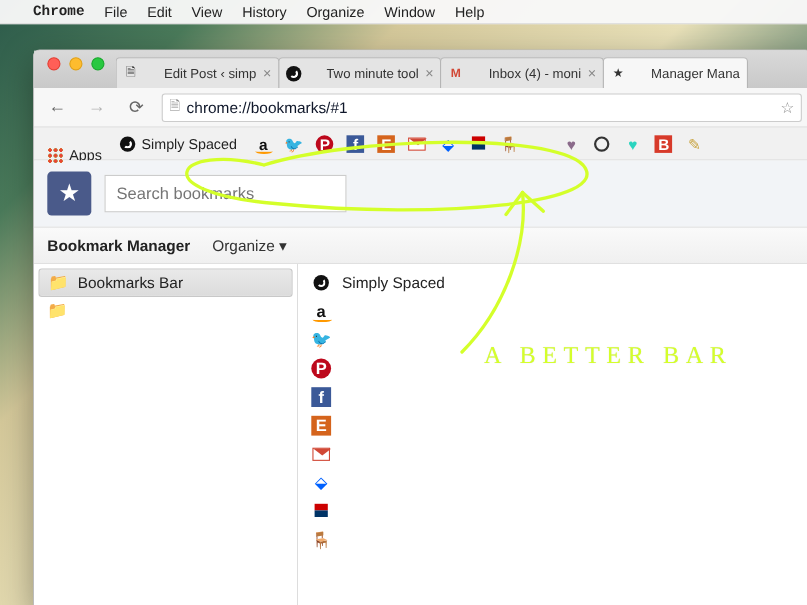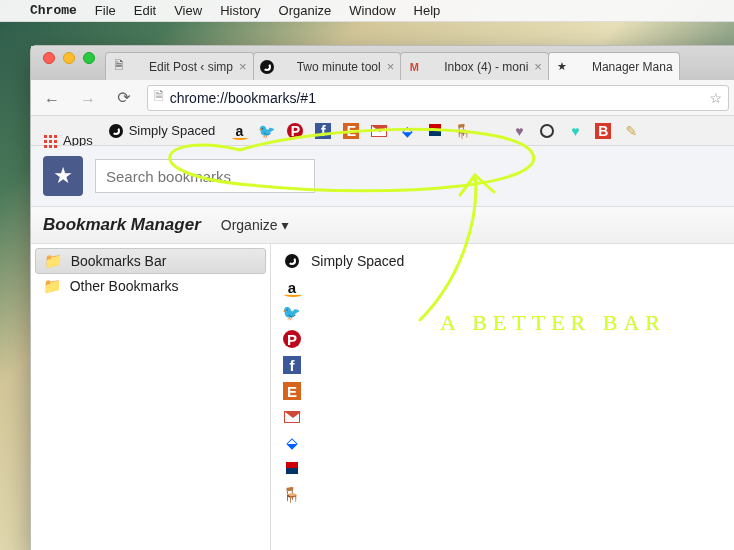--- a/index.html
+++ b/index.html
@@ -151,21 +151,21 @@
     padding:0 10px;
   }
 
   .bm-header {
     display:flex; align-items:center; gap:20px;
     padding: 8px 12px;
     background: linear-gradient(#fafafa,#f0f0f0);
     border-top:1px solid #e0e0e0;
     border-bottom:1px solid #e0e0e0;
   }
-  .bm-title { font-size:17px; font-weight:600; color:#222;font-style:italic; }
+  .bm-title { font-size:14px; font-weight:600; color:#222; }
   .organize { font-size:14px; color:#333; cursor:pointer; }
 
   .bm-body { flex:1; display:flex; }
   .bm-tree {
     width: 240px;
     border-right: 1px solid #ddd;
     padding: 4px;
     background:#fff;
   }
   .tree-item {
@@ -337,21 +337,20 @@
     </div>
 
     <div class="bm-body">
       <div class="bm-tree">
         <div class="tree-item selected">
           <span class="folder-ic">📁</span>
           <span>Bookmarks Bar</span>
         </div>
         <div class="tree-item">
           <span class="folder-ic">📁</span>
-          <span>Other Bookmarks</span>
         </div>
       </div>
 
       <div class="bm-list">
         <div class="list-item">
           <span class="li-icon">
               <span class="ic-ss"></span>
             </span>
           <span>Simply Spaced</span>
         </div>

